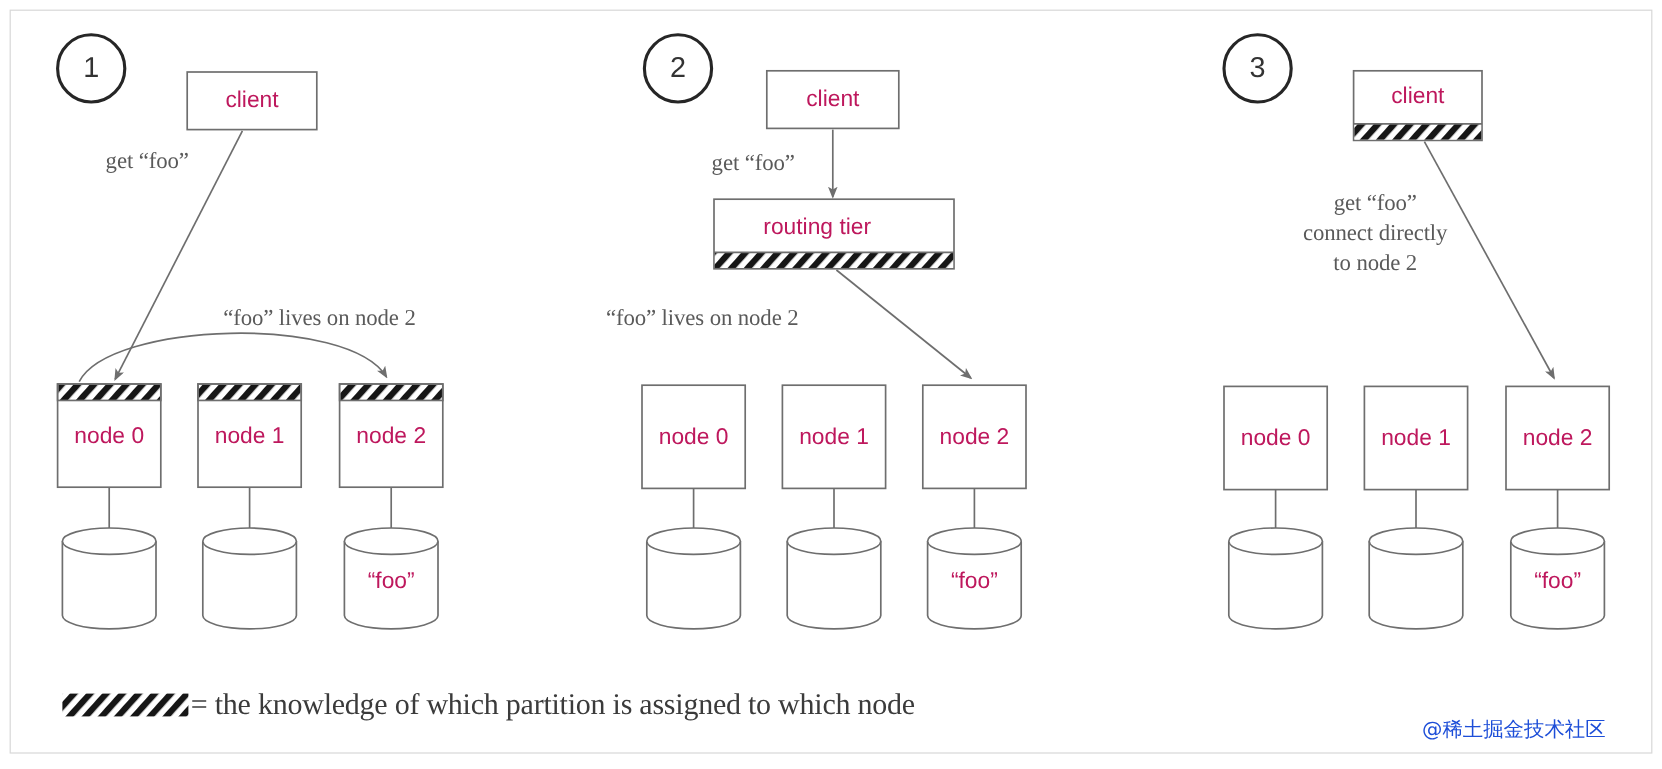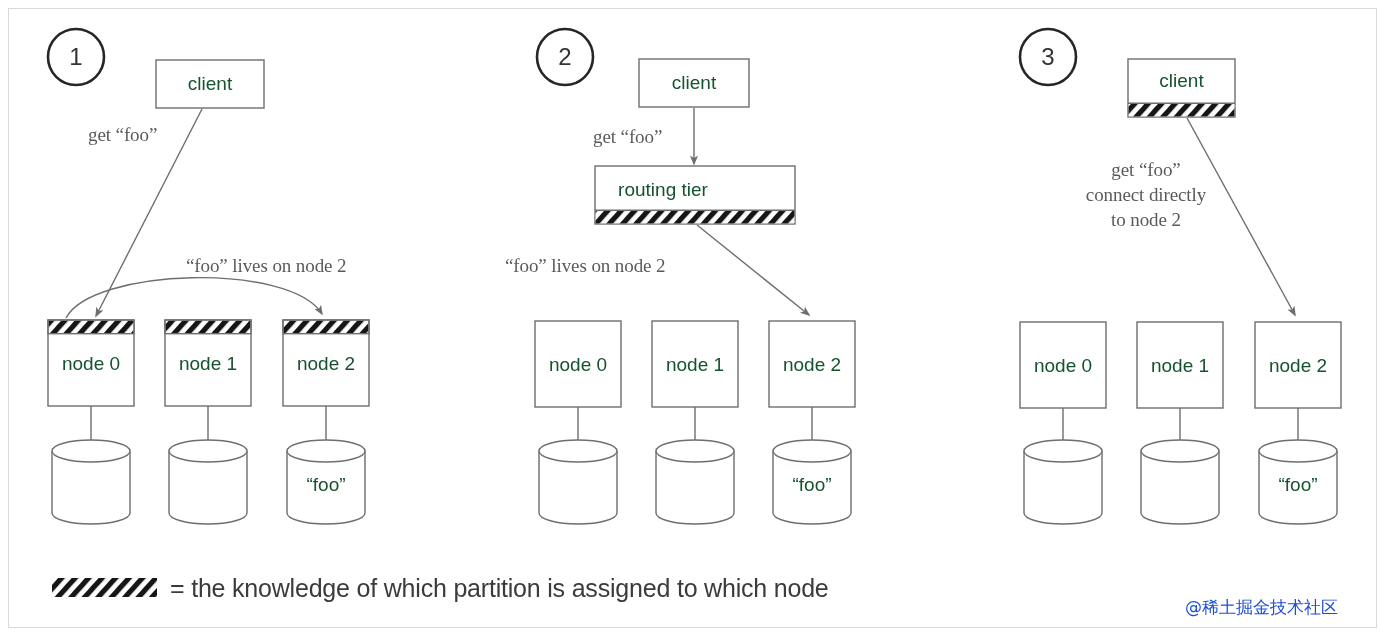--- a/index.html
+++ b/index.html
@@ -32,21 +32,21 @@
     color:#5a5a5a;
     font-size:19px;
     line-height:25px;
     white-space:pre;
     letter-spacing:-0.1px;
     font-family:Liberation Serif, serif;
   }
   .lbl.ctr{text-align:center;}
   .boxtxt{
     position:absolute;
-    color:#14532d;
+    color:#be185d;
     font-size:19px;
     text-align:center;
     white-space:nowrap;
   }
   .legend-txt{
     position:absolute;
     color:#3b3b3b;
     font-size:25px;
     white-space:nowrap;
     letter-spacing:-0.2px;
@@ -208,21 +208,21 @@
   <div class="boxtxt" style="left:48px;top:353px;width:86px;">node 0</div>
   <div class="boxtxt" style="left:165px;top:353px;width:86px;">node 1</div>
   <div class="boxtxt" style="left:283px;top:353px;width:86px;">node 2</div>
 
   <div class="boxtxt" style="left:287px;top:474px;width:78px;">“foo”</div>
 
   <div class="boxtxt" style="left:639px;top:72px;width:110px;">client</div>
 
   <div class="lbl" style="left:593px;top:124px;">get “foo”</div>
 
-  <div class="boxtxt" style="left:565px;top:179px;width:196px;">routing tier</div>
+  <div class="boxtxt" style="left:583px;top:179px;width:196px;">routing tier</div>
 
   <div class="lbl" style="left:505px;top:253px;">“foo” lives on node 2</div>
 
   <div class="boxtxt" style="left:535px;top:354px;width:86px;">node 0</div>
   <div class="boxtxt" style="left:652px;top:354px;width:86px;">node 1</div>
   <div class="boxtxt" style="left:769px;top:354px;width:86px;">node 2</div>
 
   <div class="boxtxt" style="left:773px;top:474px;width:78px;">“foo”</div>
 
   <div class="boxtxt" style="left:1128px;top:70px;width:107px;">client</div>
@@ -230,17 +230,17 @@
   <div class="lbl ctr" style="left: 1021px; top: 157px; width: 250px; white-space: pre-line;">get “foo”
 connect directly
 to node 2</div>
 
   <div class="boxtxt" style="left:1020px;top:355px;width:86px;">node 0</div>
   <div class="boxtxt" style="left:1137px;top:355px;width:86px;">node 1</div>
   <div class="boxtxt" style="left:1255px;top:355px;width:86px;">node 2</div>
 
   <div class="boxtxt" style="left:1259px;top:474px;width:78px;">“foo”</div>
 
-  <div class="legend-txt" style="left:170px;top:574px;">= the knowledge of which partition is assigned to which node</div>
+  <div class="legend-txt" style="left:159px;top:574px;font-family:Liberation Serif, serif;">= the knowledge of which partition is assigned to which node</div>
 
   <div class="watermark" style="left:1185px;top:596px;">@稀土掘金技术社区</div>
 
 </div>
 
 </body></html>

